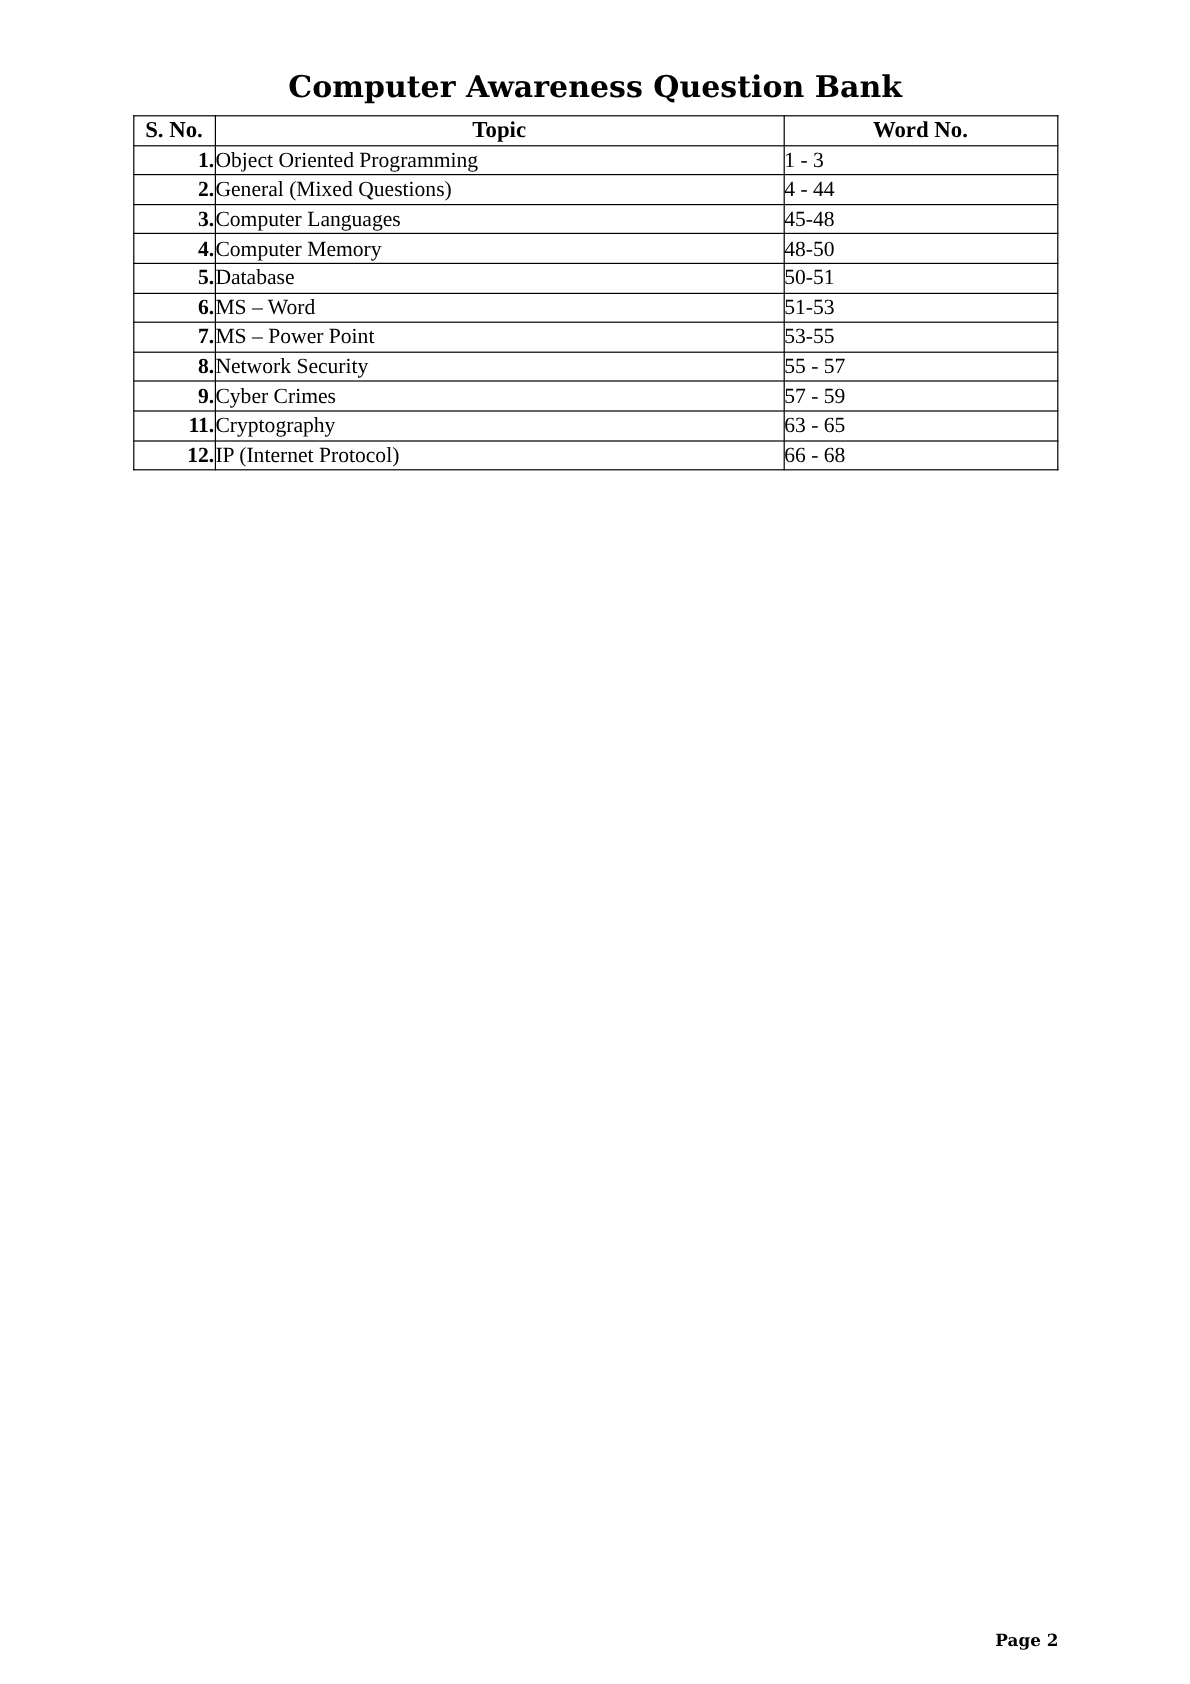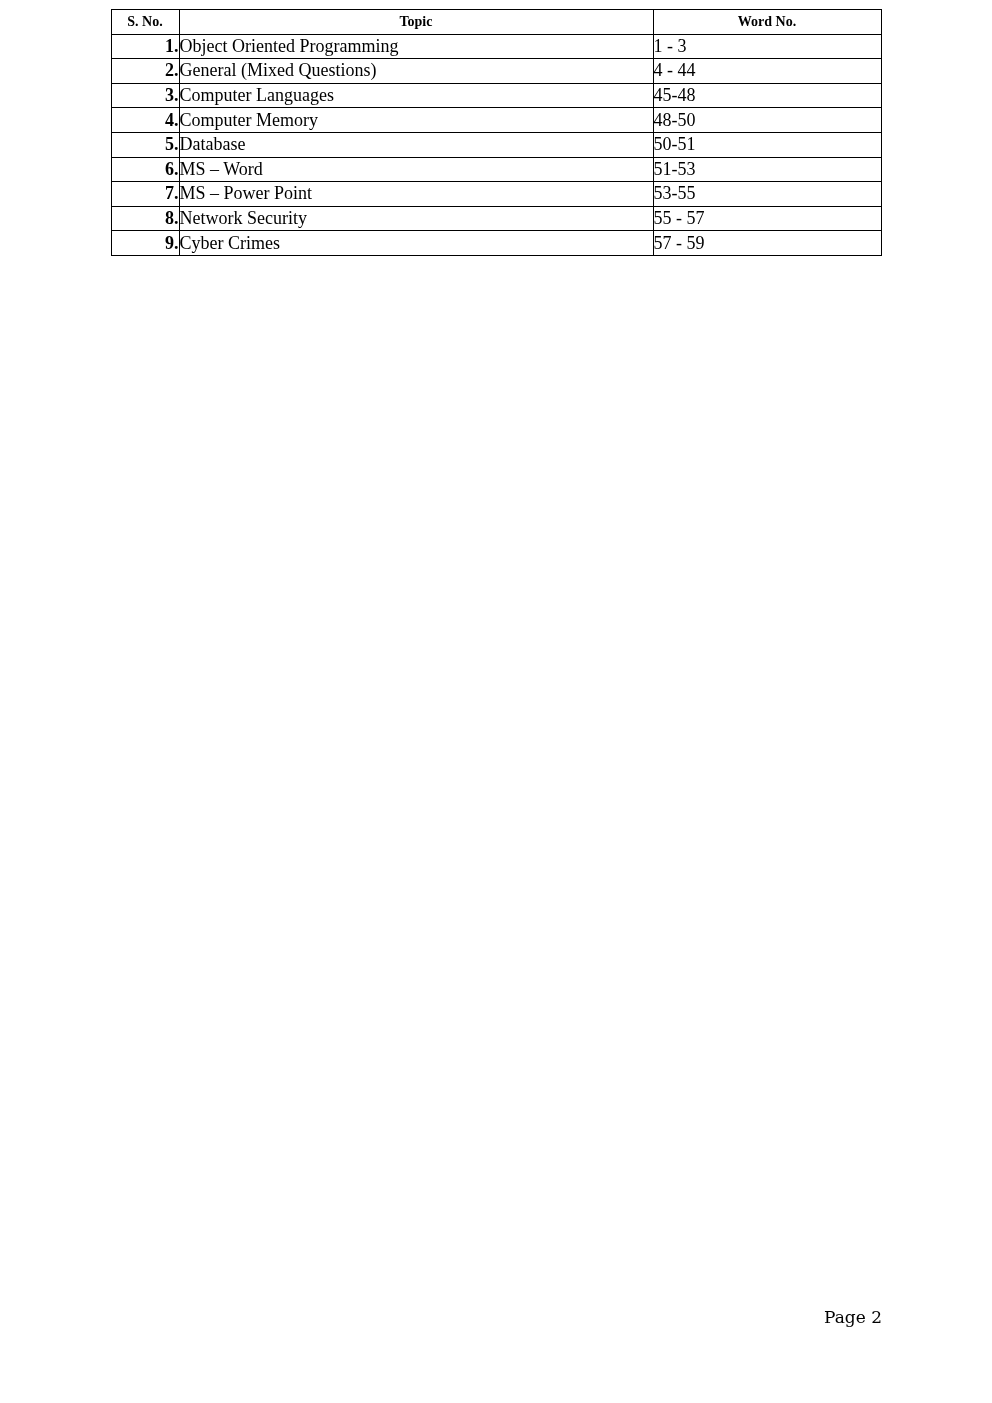--- a/index.html
+++ b/index.html
@@ -59,21 +59,21 @@
     padding: 0;
     height: 23.6px;
     font-size: 18px;
     line-height: 23px;
     vertical-align: middle;
   }
 
   table.index-table thead th {
     font-weight: bold;
     text-align: center;
-    font-size: 14px;
+    font-size: 19px;
   }
 
   .col-sno { width: 68px; }
   .col-topic { width: 474px; }
   .col-page { width: 228px; }
 
   td.sno {
     text-align: right;
     font-weight: bold;
     padding-right: 8px;
@@ -88,30 +88,31 @@
 
   td.page {
     font-size: 18.5px;
   }
 
   .footer-page {
     position: absolute;
     right: 110px;
     bottom: 85px;
     font-family: "DejaVu Serif", serif;
-    font-weight: normal;
-    font-size: 17px;
+    font-weight: bold;
+    font-size: 14px;
     text-align: right;
   }
 </style>
 </head>
 <body>
 
 <div class="page">
 
+  <div class="doc-title">Computer Awareness Question Bank</div>
 
 
   <div class="table-wrap">
     <table class="index-table">
       <colgroup>
         <col class="col-sno">
         <col class="col-topic">
         <col class="col-page">
       </colgroup>
       <thead>
@@ -160,19 +161,29 @@
           <tr>
             <td class="sno">8.</td>
             <td class="topic">Network Security</td>
             <td class="page">55 - 57</td>
           </tr>
           <tr>
             <td class="sno">9.</td>
             <td class="topic">Cyber Crimes</td>
             <td class="page">57 - 59</td>
           </tr>
+          <tr>
+            <td class="sno">11.</td>
+            <td class="topic">Cryptography</td>
+            <td class="page">63 - 65</td>
+          </tr>
+          <tr>
+            <td class="sno">12.</td>
+            <td class="topic">IP (Internet Protocol)</td>
+            <td class="page">66 - 68</td>
+          </tr>
         </tbody>
     </table>
   </div>
 
   <div class="footer-page">Page 2</div>
 
 </div>
 
 </body></html>

